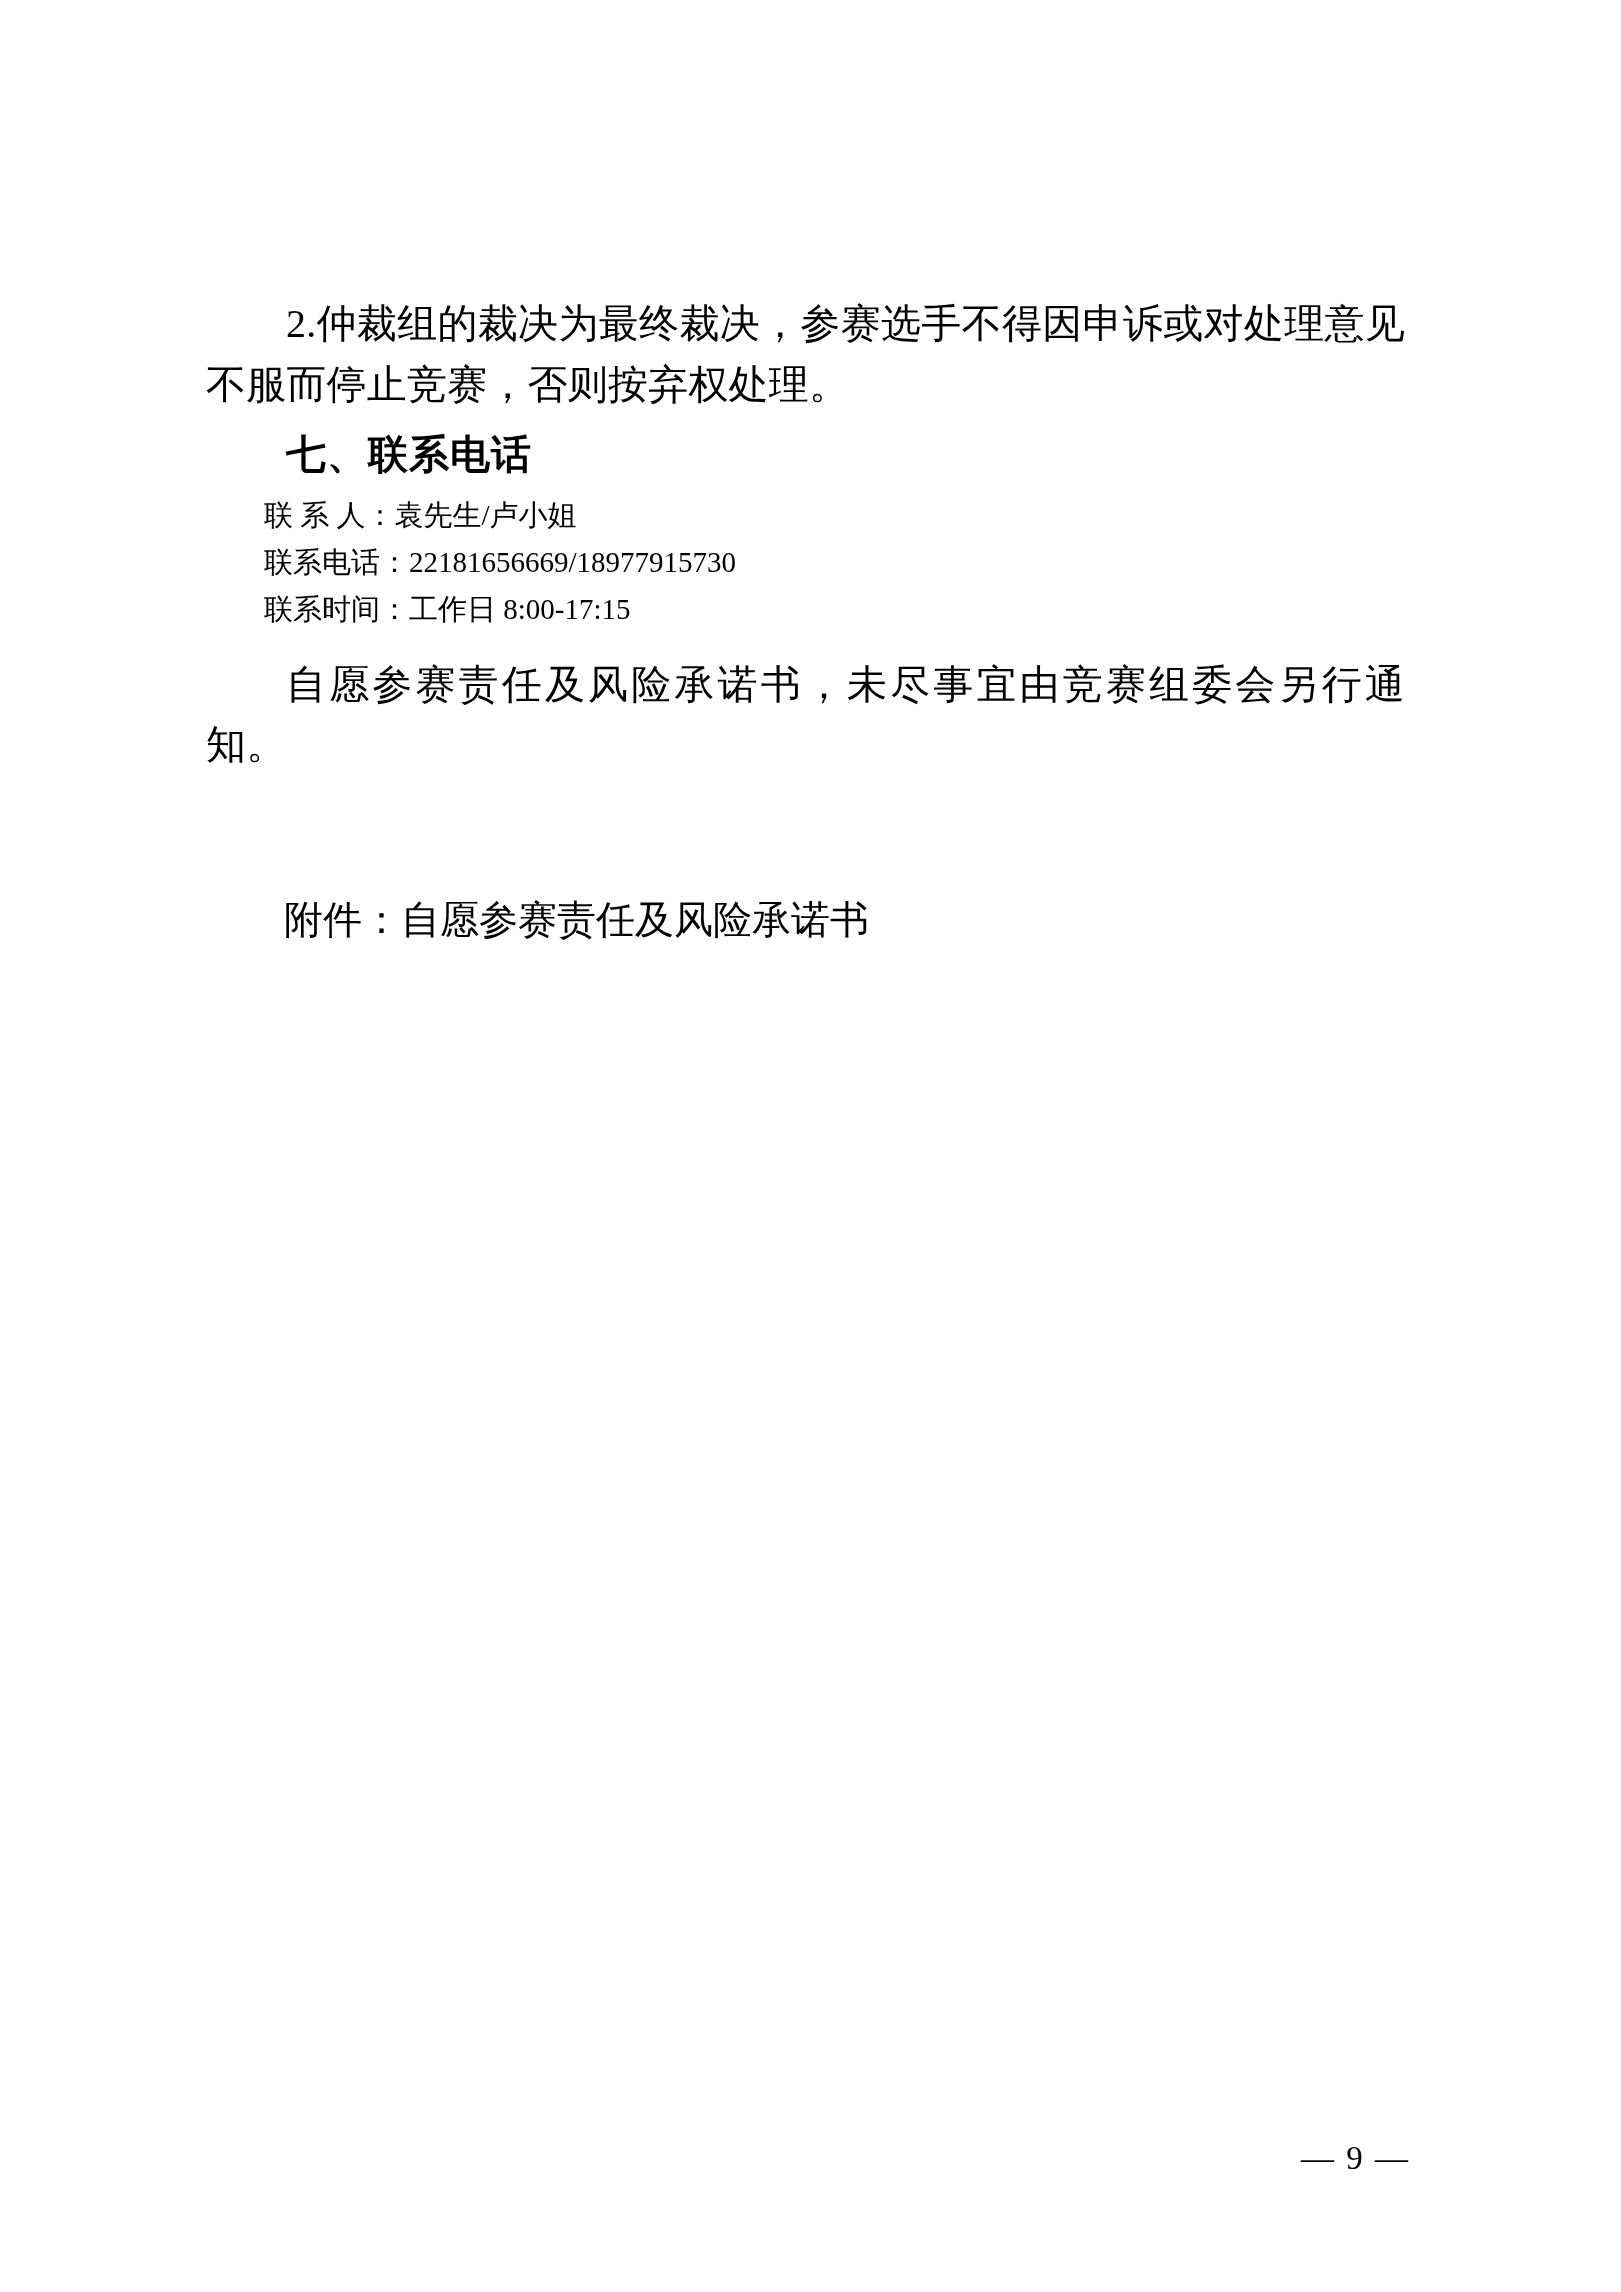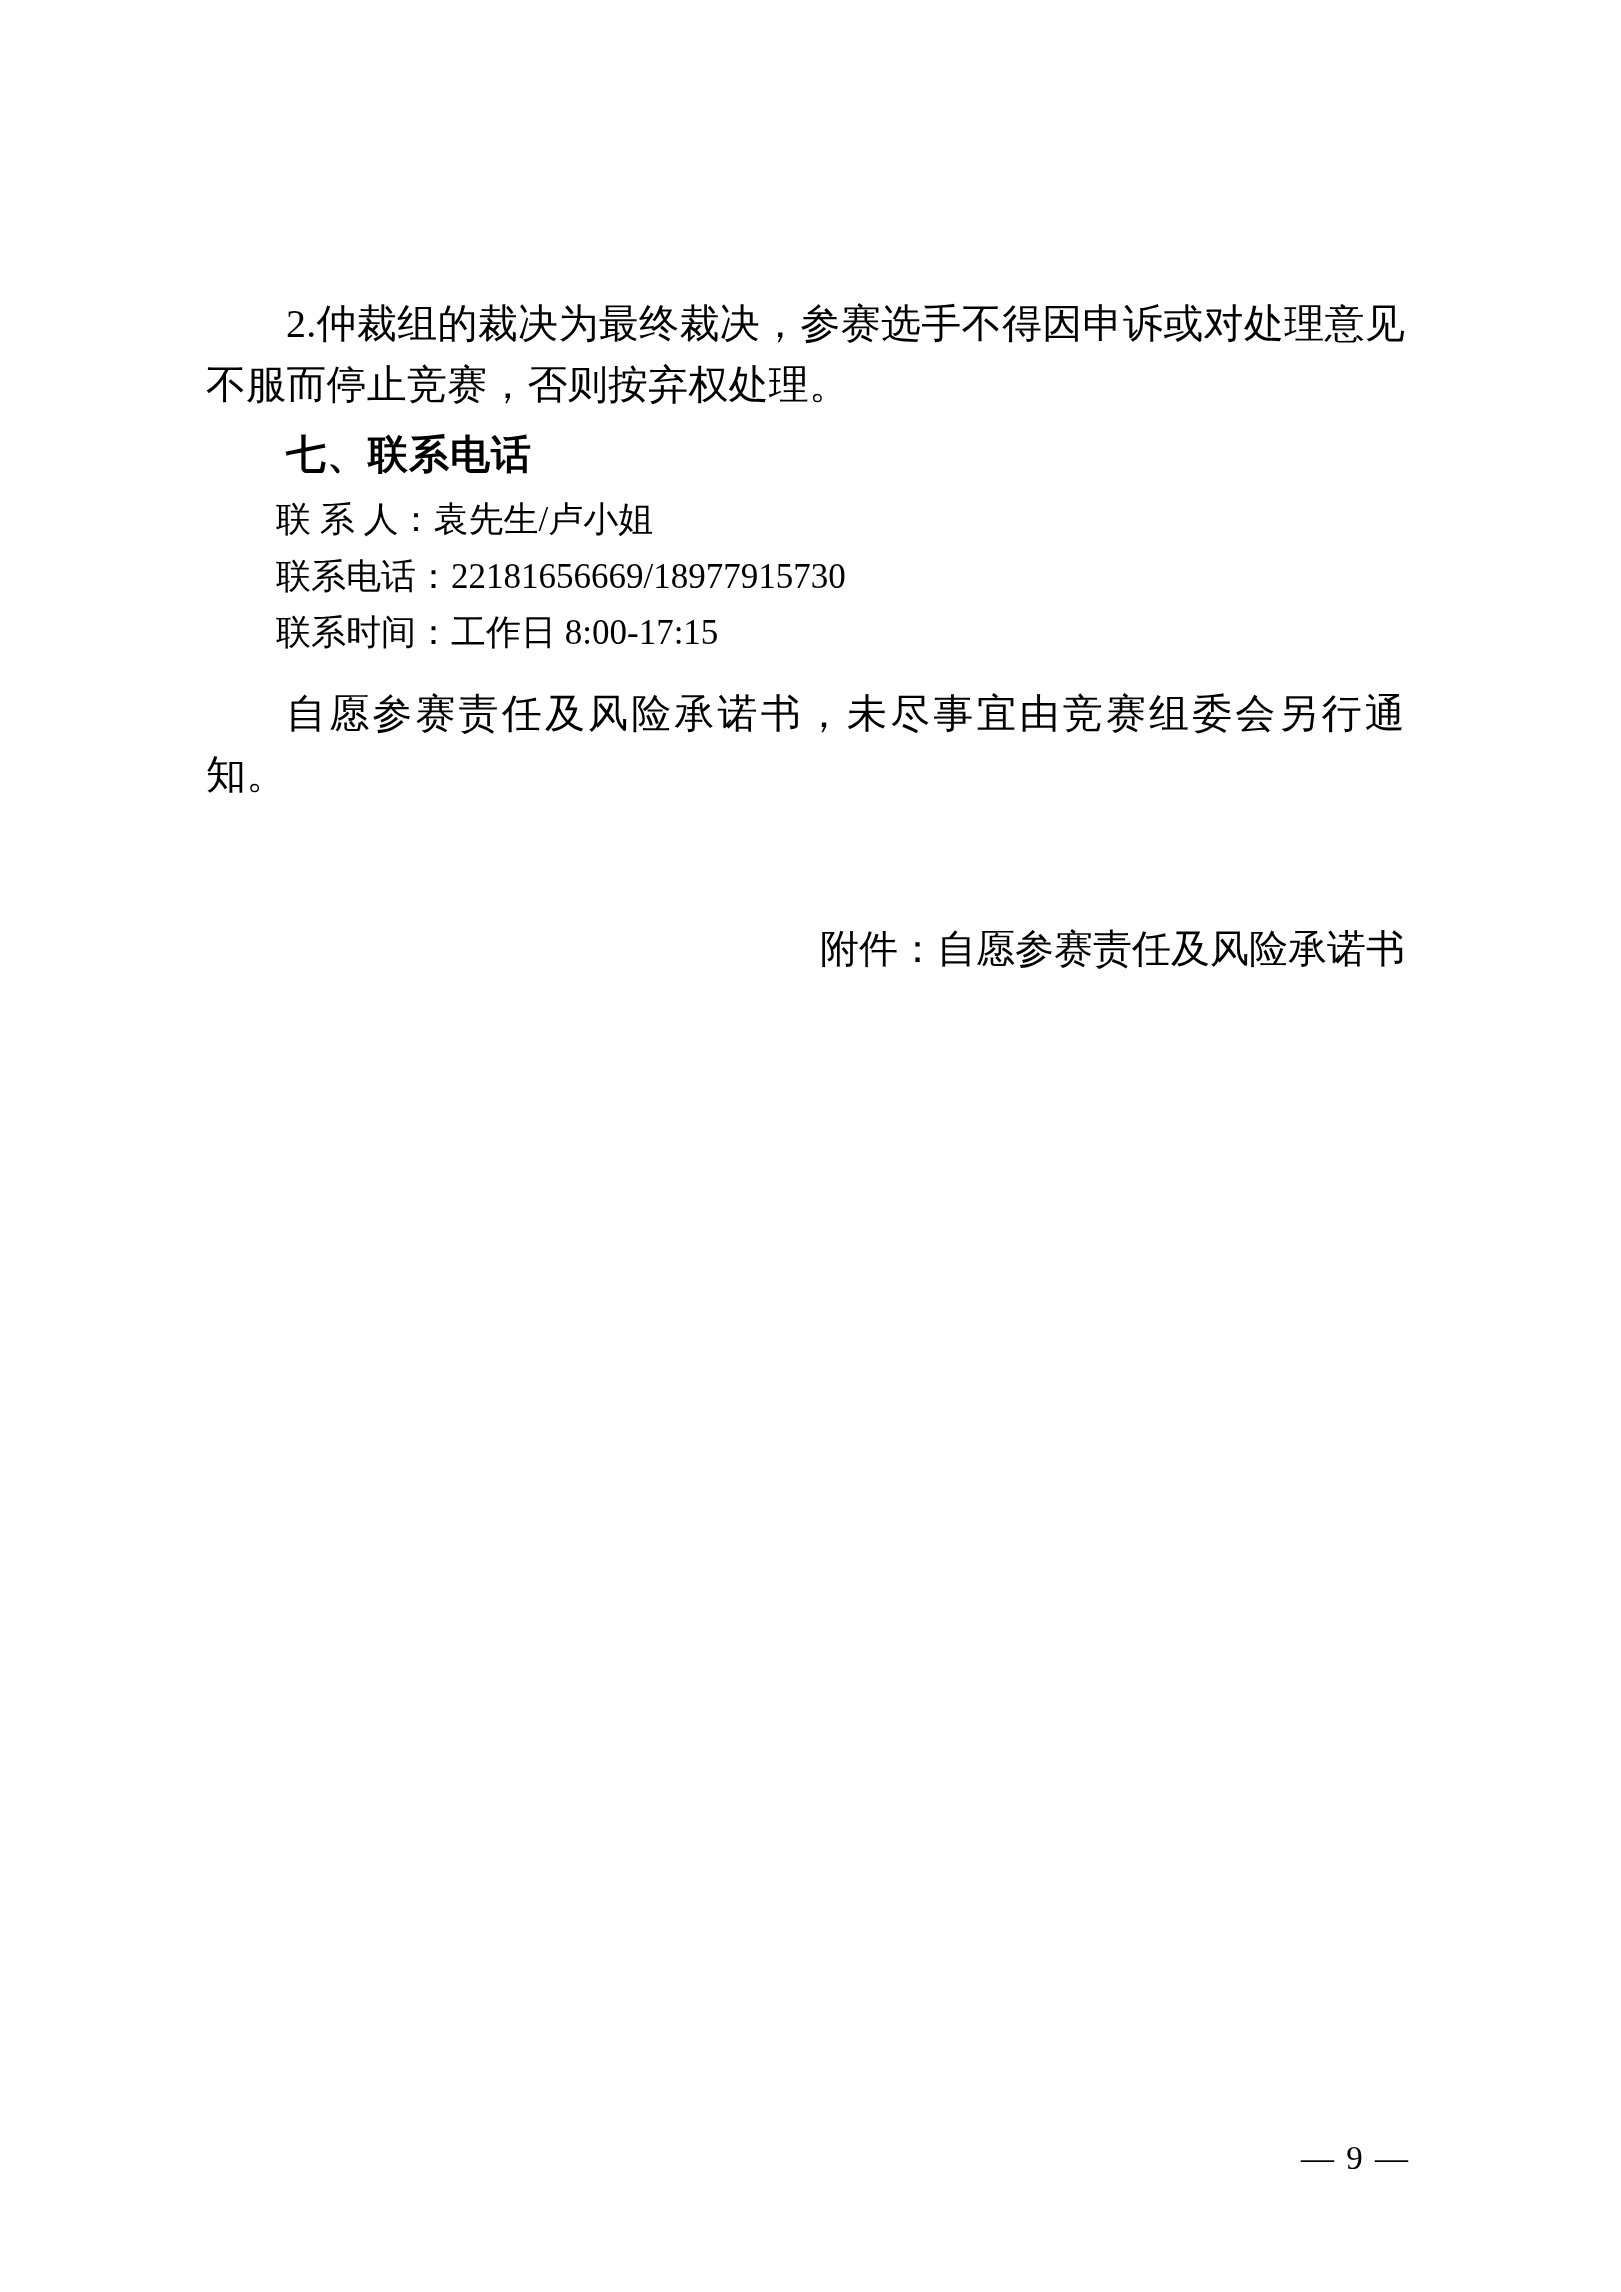--- a/index.html
+++ b/index.html
@@ -36,32 +36,31 @@
   }
   .heading {
     font-size: 40px;
     font-weight: bold;
     line-height: 1.52;
     margin: 9.8px 0 5.9px 0;
     text-indent: 2em;
     letter-spacing: 1px;
   }
   .info-line {
-    font-size: 35px;
+    font-size: 29px;
     line-height: 1.62;
     margin: 0;
     text-indent: 2em;
     white-space: pre;
   }
   .attach {
     font-size: 39px;
     line-height: 1.52;
     margin: 0;
     text-indent: 2em;
-    text-align: right;
   }
   .gap-large {
     height: 110px;
   }
   .gap-small {
     height: 21.6px;
   }
   .footer {
     position: absolute;
     bottom: 116px;

